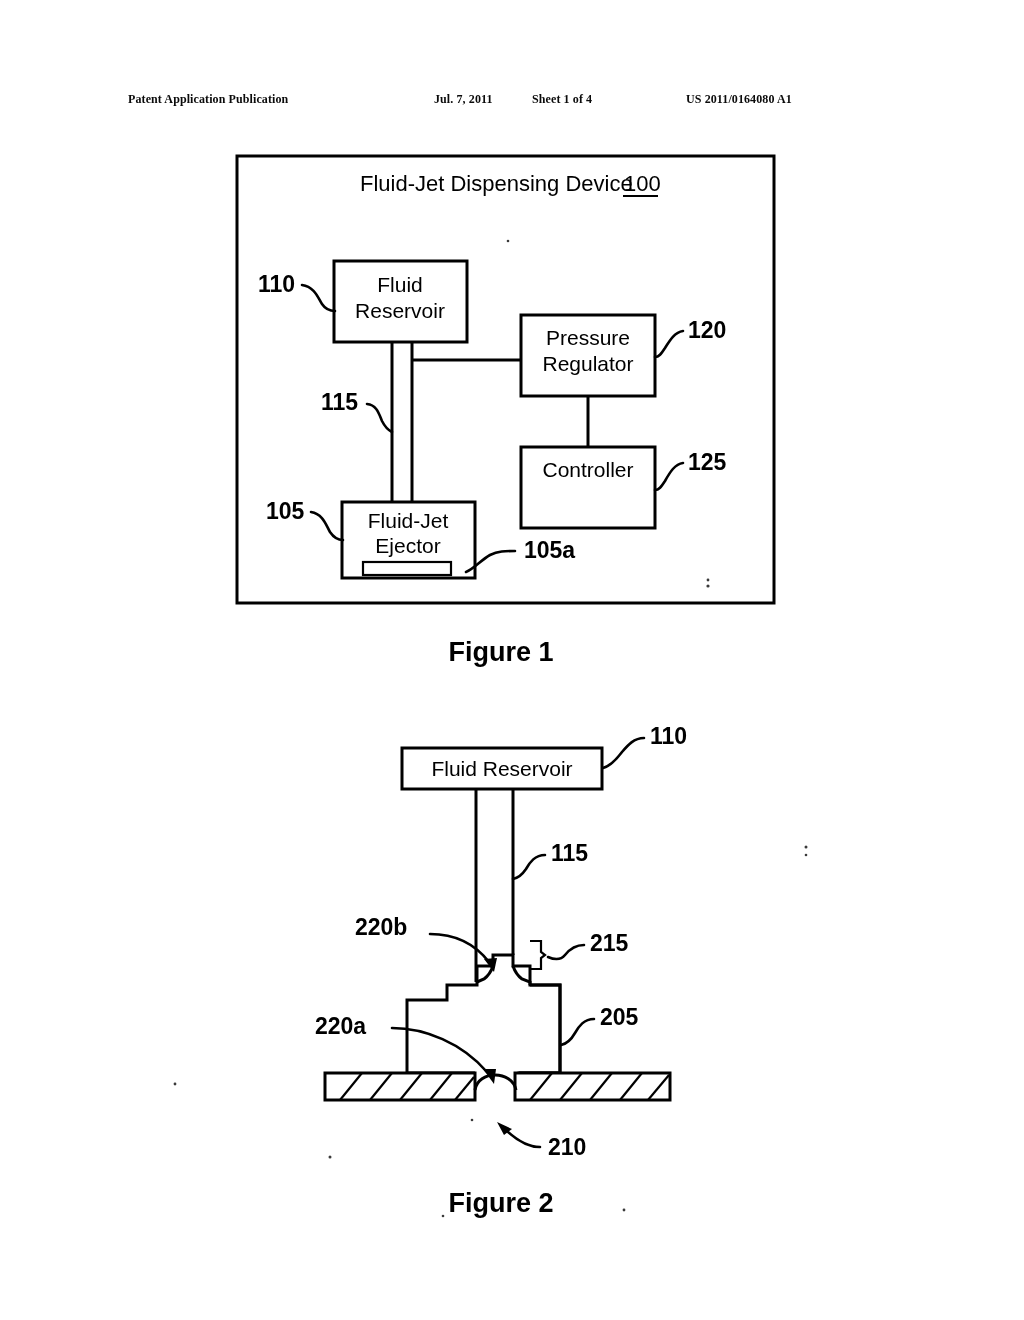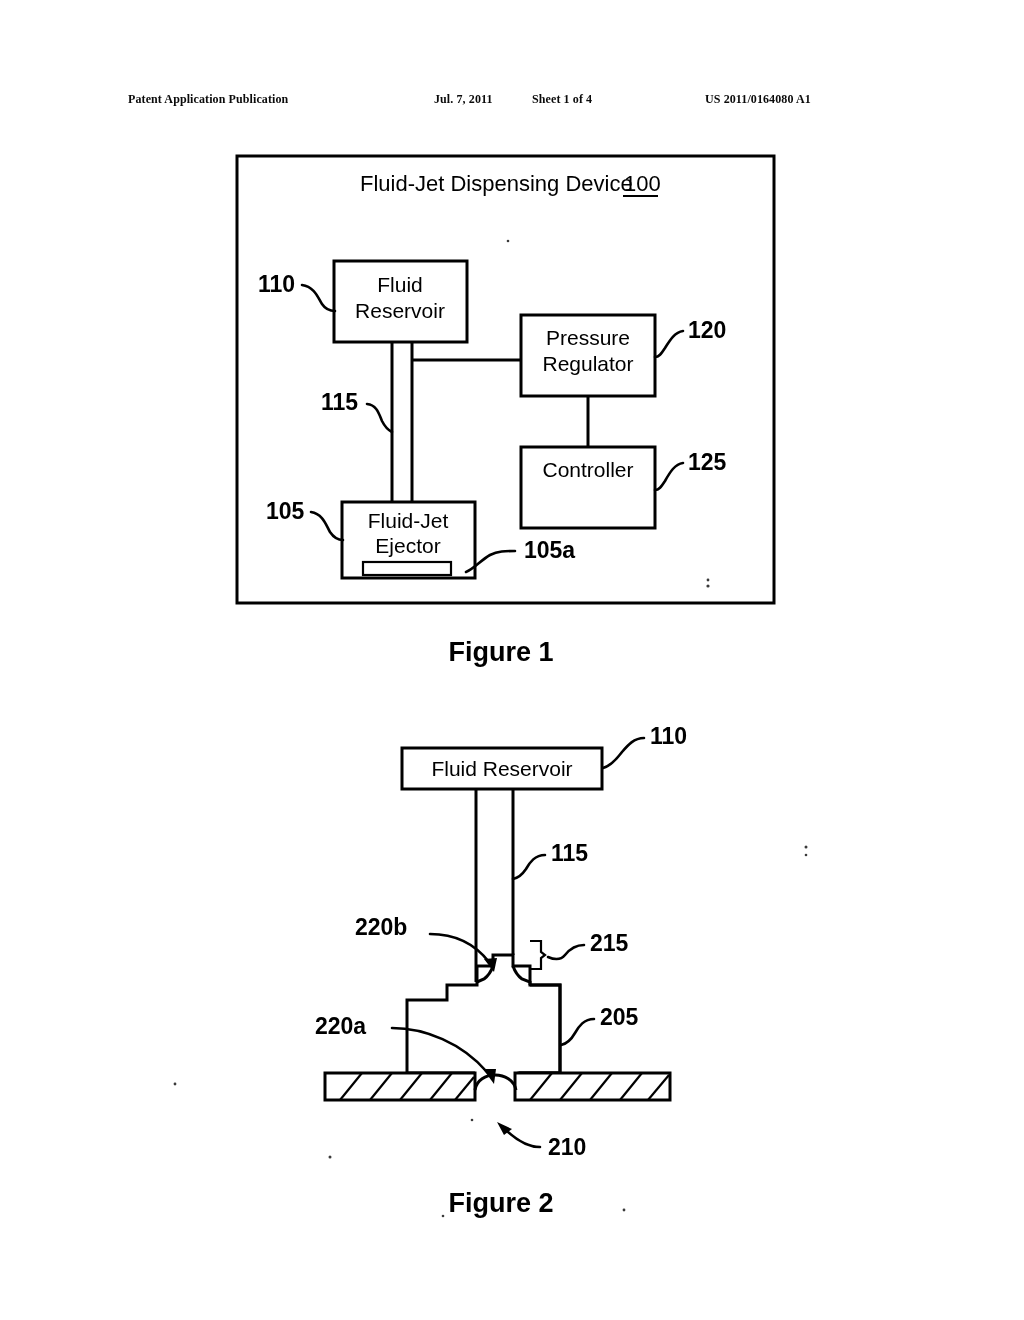--- a/index.html
+++ b/index.html
@@ -48,21 +48,21 @@
     white-space: nowrap;
     font-family: Liberation Serif, serif;
   }
   .header .h-sheet {
     position: absolute;
     left: 532px;
     white-space: nowrap;
   }
   .header .h-docnum {
     position: absolute;
-    left: 705px;
+    left: 686px;
     white-space: nowrap;
   }
 
   
   .fig-canvas {
     position: absolute;
     left: 0;
     top: 0;
     width: 1024px;
     height: 1320px;

